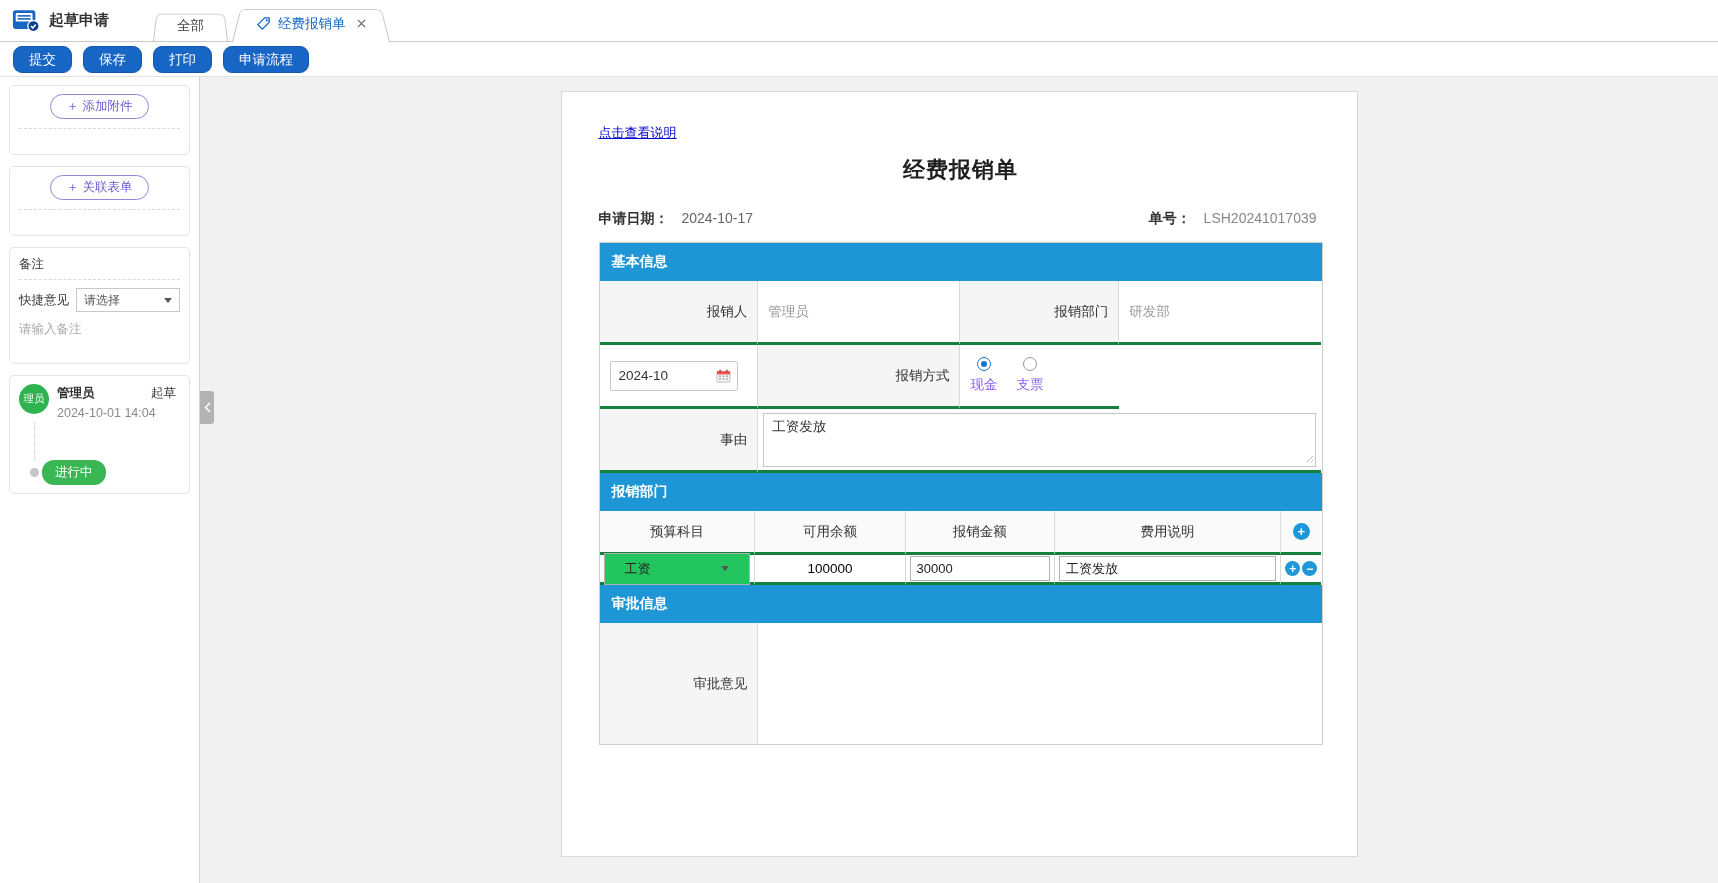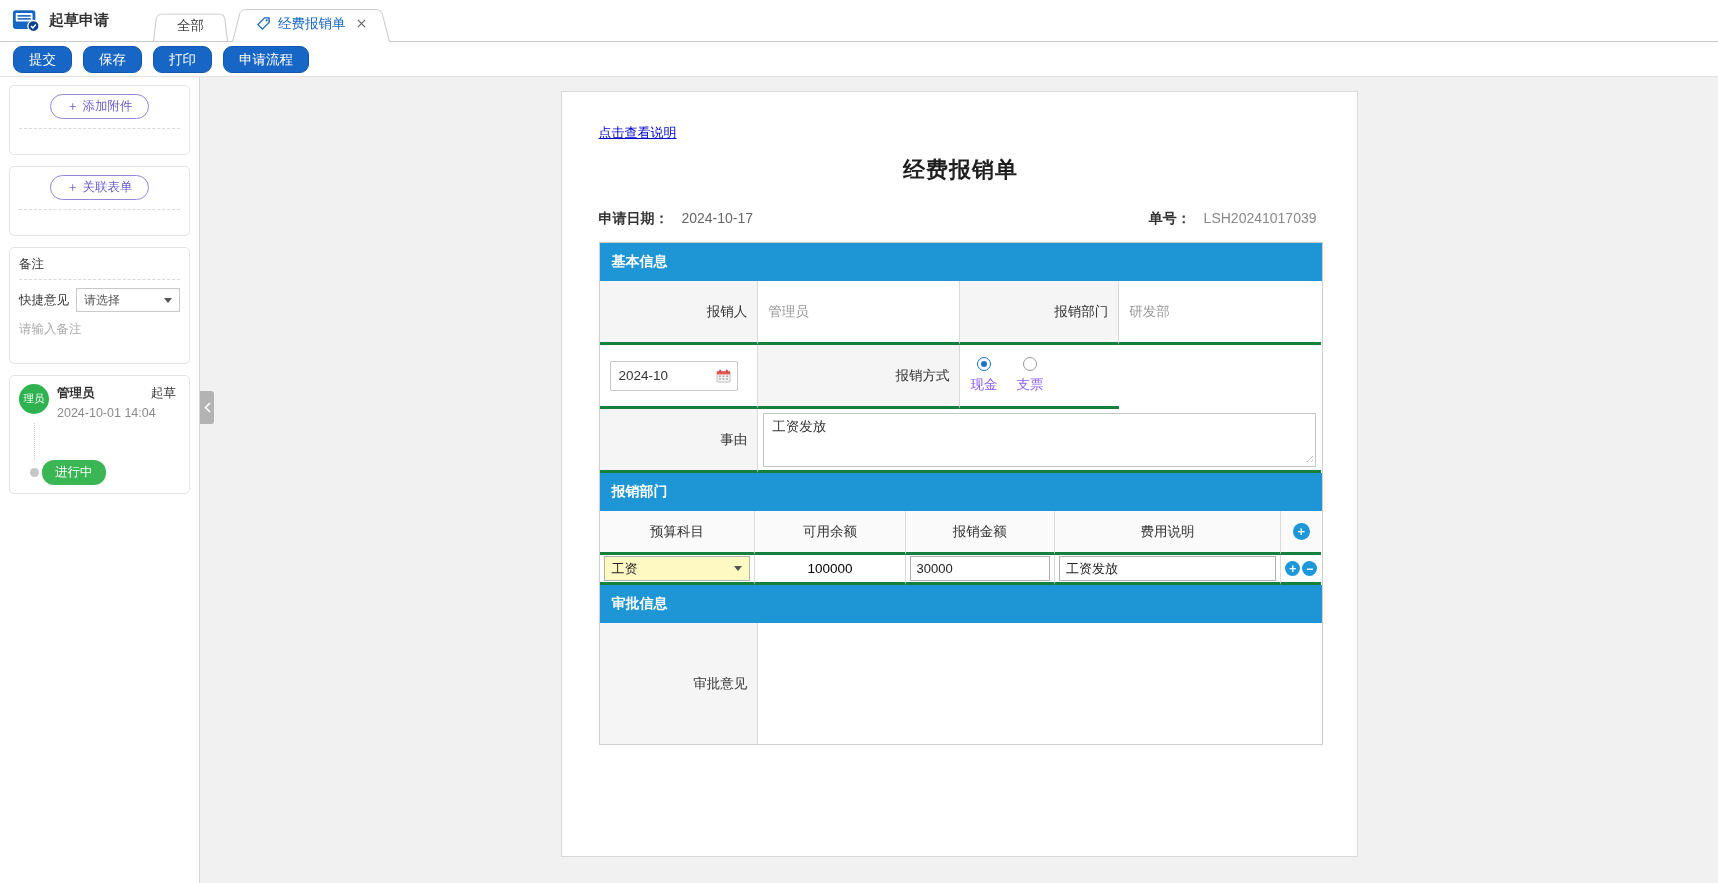--- a/index.html
+++ b/index.html
@@ -122,22 +122,22 @@
   .reason-cell { padding:5px 5px; position:relative; }
   .reason-text { width:100%; height:54px; border:1px solid #c6c6c6; resize:none;
           font-size:13.5px; color:#333; padding:4px 8px; font-family:inherit; outline:none; }
   .resize-grip { position:absolute; right:8px; bottom:8px; width:9px; height:9px;
           background:repeating-linear-gradient(135deg, transparent 0 2px, #b9b9b9 2px 3px);
           clip-path:polygon(100% 0, 100% 100%, 0 100%); pointer-events:none; }
 
   .th { height:44px; background:#fafafa; justify-content:center; color:#333; }
   .td { height:30px; background:#fff; padding:0 4px; }
   .td.centered { justify-content:center; }
-  .row-select { border:1px solid #b0b0b0; background:#fef9c3; height:25px; width:100%;
-          display:flex; align-items:center; justify-content:space-between; padding:0 7px;
+  .row-select { border:1px solid #b0b0b0; background:#22c55e; height:32px; width:100%;
+          display:flex; align-items:center; justify-content:space-between; padding:0 20px;
           font-size:13px; color:#222; cursor:pointer; }
   .row-input { width:100%; height:25px; border:1px solid #b0b0b0; padding:0 6px;
           font-size:13px; color:#222; font-family:inherit; }
   .icon-circle { width:15px; height:15px; border-radius:50%; background:#1e97d8; color:#fff;
           display:inline-flex; align-items:center; justify-content:center; font-size:12px;
           font-weight:700; line-height:1; cursor:pointer; flex-shrink:0; }
   .icon-circle.lg { width:17px; height:17px; font-size:13px; }
   .act-cell { gap:2px; justify-content:center; }
 </style>
 </head>

